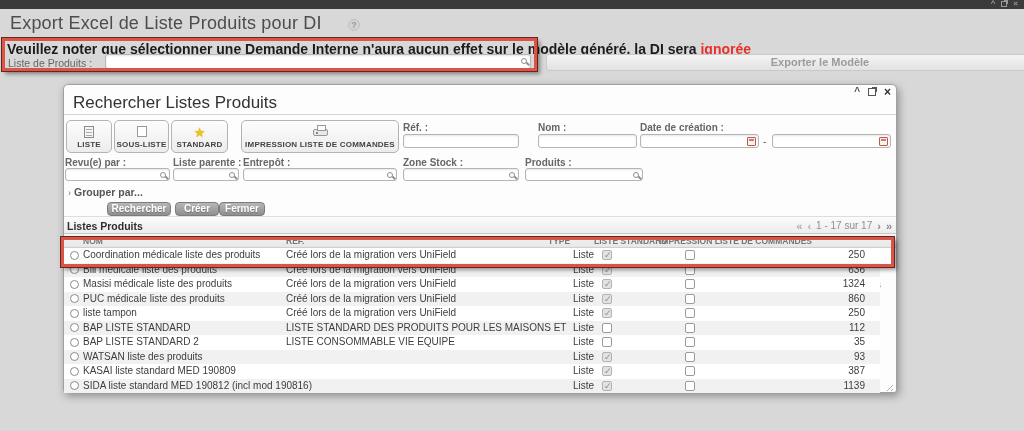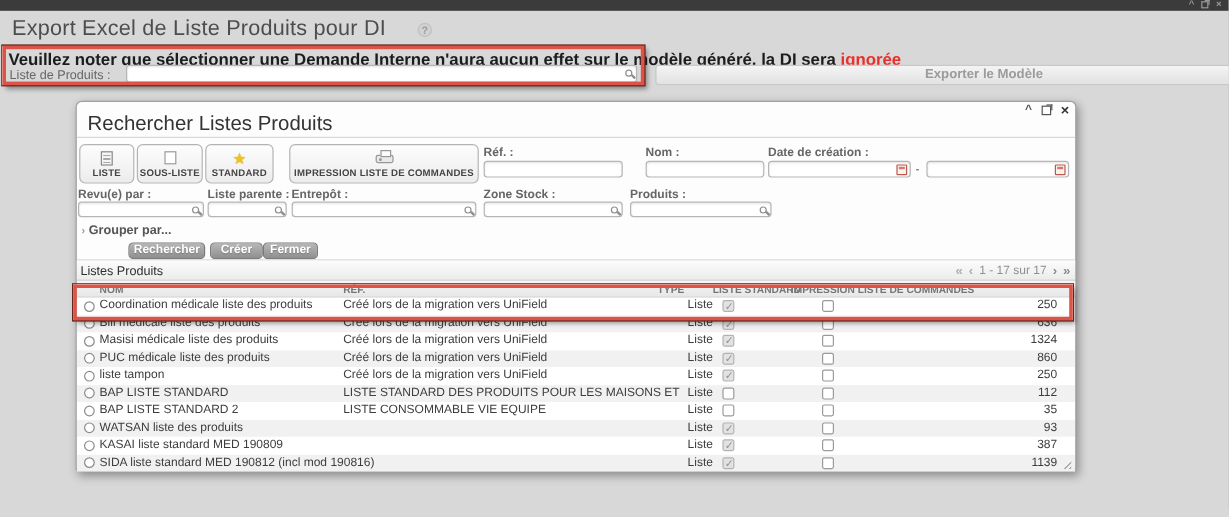--- a/index.html
+++ b/index.html
@@ -73,31 +73,31 @@
 
   .grouper { position:absolute; left:4px; top:101px; font-size:10.5px; font-weight:bold; color:#555; }
   .grouper .arrow { color:#999; font-size:9px; margin-right:3px; }
 
   .abtn { position:absolute; top:117px; height:14px; background:linear-gradient(#b7b7b7,#8f8f8f); border:1px solid #7c7c7c; border-radius:4px; color:#fff; font-size:10px; font-weight:bold; text-align:center; line-height:12px; text-shadow:0 1px 1px rgba(0,0,0,.25); padding:0 0;margin-left:43px; }
   .abtn-search { left:0px; width:64px; }
   .abtn-create { left:68px; width:44px; }
   .abtn-close { left:112px; width:46px; }
 
   .grid-toolbar { position:absolute; left:0; right:0; top:131px; height:18px; background:linear-gradient(#fcfcfc,#ececec); border-top:1px solid #ddd; border-bottom:1px solid #c9c9c9; }
-  .grid-title { position:absolute; left:3px; top:3px; font-size:10.5px; font-weight:normal; color:#2e2e2e; }
+  .grid-title { position:absolute; left:3px; top:3px; font-size:10.5px; font-weight:bold; color:#2e2e2e; }
   .pager { position:absolute; right:4px; top:3px; font-size:10px; color:#9a9a9a; display:flex; gap:5px; align-items:center; }
   .pager .pg-arrow { font-size:11px; line-height:10px; color:#aeaeae; font-weight:bold; }
   .pager .pg-arrow.en { color:#8b8b8b; }
   .pager .pg-text { color:#8f8f8f;text-align:center; }
 
   .grid-header { position:absolute; left:0; right:0; top:149px; height:14px; background:linear-gradient(#f6f6f6,#e7e7e7); border-bottom:1px solid #cfcfcf; font-size:8.5px; font-weight:bold; color:#767676; }
   .grid-header span { position:absolute; top:0; line-height:14px; white-space:nowrap; }
   .h-nom { left:19px; } .h-ref { left:222px; } .h-type { left:484px; } .h-std { left:530px; } .h-impr { left:595px; } .h-count { right:15px;margin-top:44px; }
 
-  .grid-body { position:absolute; left:0; right:0; top:163px; height:182px; overflow:hidden;text-decoration:underline; }
+  .grid-body { position:absolute; left:0; right:16px; top:163px; height:182px; overflow:hidden;text-decoration:underline; }
   .grid-row { position:relative; height:14.5px; background:#fff; }
   .grid-row:nth-child(even) { background:#f1f1f1; }
   .grid-row span { position:absolute; font-size:10px; color:#3d3d3d; line-height:14.5px; white-space:nowrap; }
   .radio { left:6px; top:2.5px; width:9px; height:9px; border:1px solid #8a8a8a; border-radius:50%; background:#fff; }
   .c-nom { left:19px; } .c-ref { left:222px; width:282px; overflow:hidden; } .c-type { left:509px; }
   .checkbox { top:2px; width:10px; height:10px; border:1px solid #9a9a9a; border-radius:2px; background:#fff; }
   .c-std { left:538px; }
   .c-impr { left:621px; }
   .checkbox.checked { background:#e2e2e2; border-color:#b3b3b3; }
   .checkbox.checked::after { content:"\2713"; position:absolute; left:1px; top:-3px; font-size:9px; color:#909090; }

